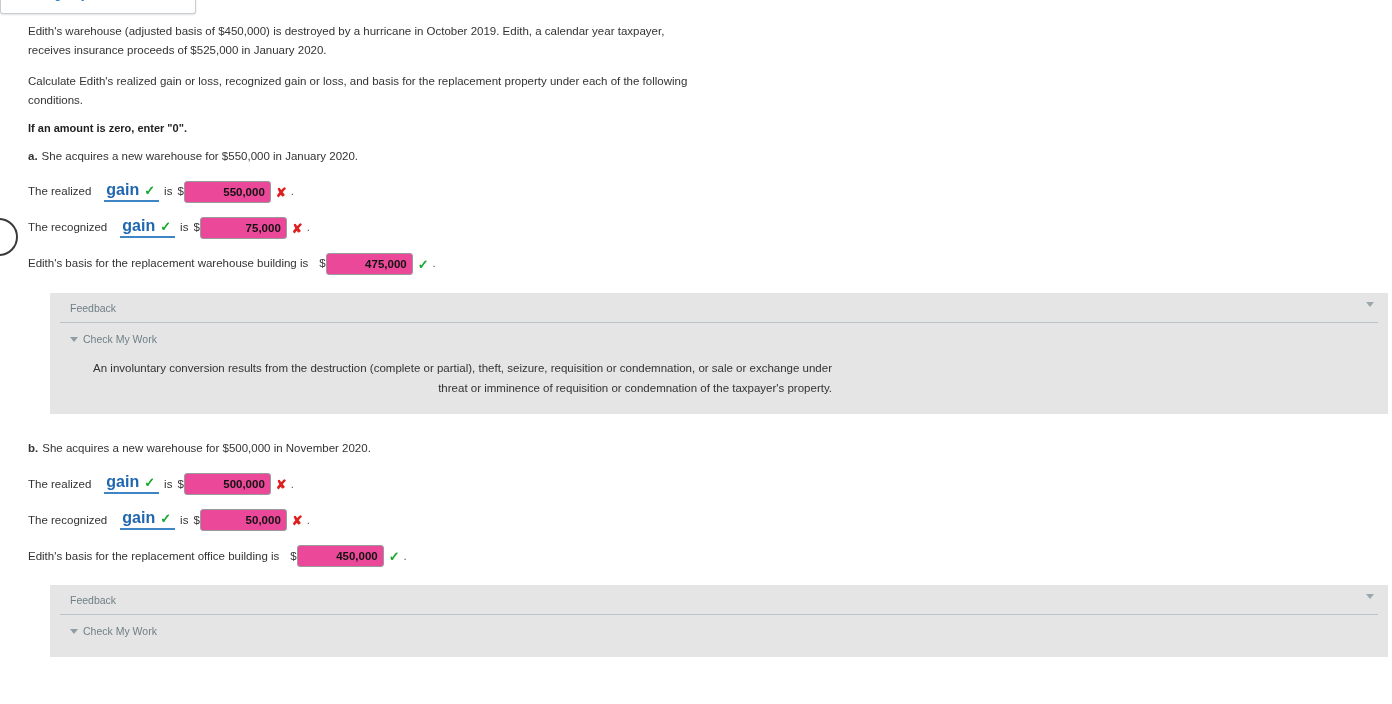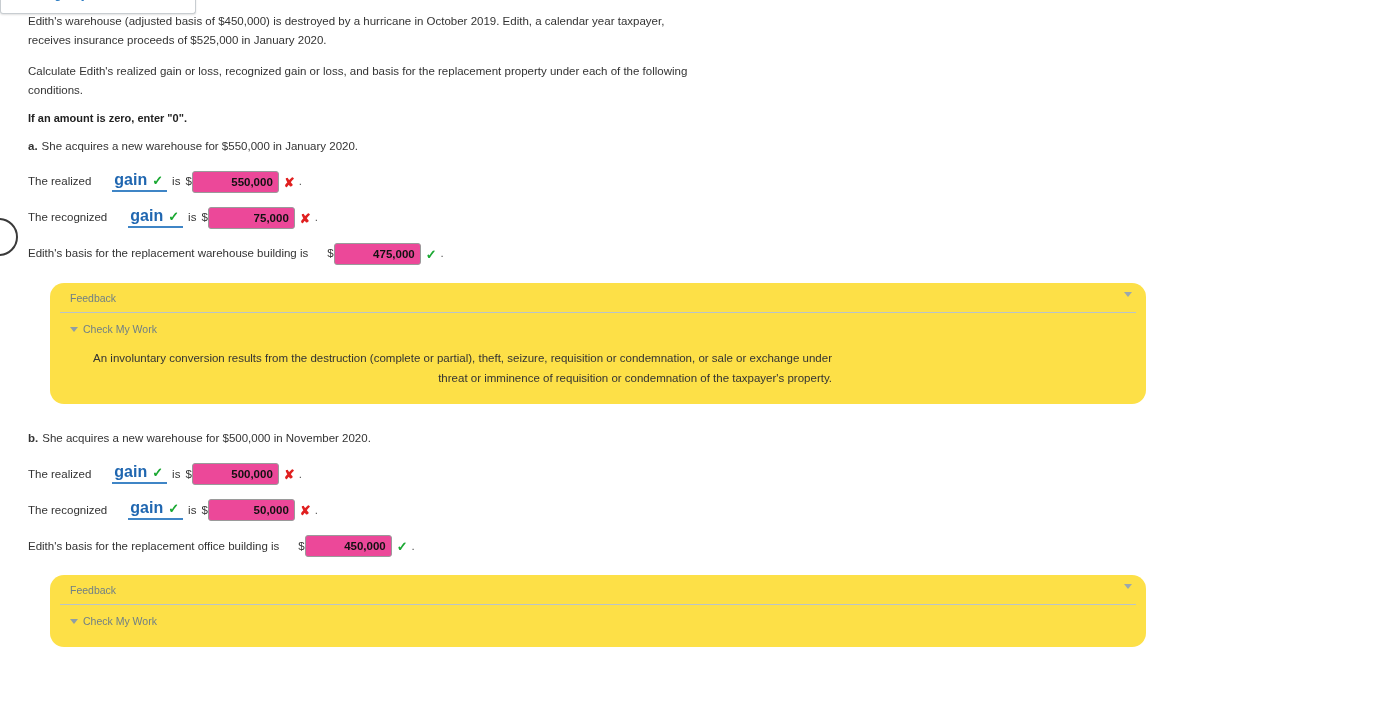--- a/index.html
+++ b/index.html
@@ -51,21 +51,21 @@
     height: 34px;
     border: 2px solid #3a3a3a;
     border-radius: 50%;
     background: transparent;
   }
 
   
   .content {
     position: absolute;
     left: 28px;
-    top: 12px;
+    top: 22px;
     width: 1360px;
   }
   p.para {
     margin: 0 0 12px 0;
     line-height: 1.65;
     max-width: 665px;
   }
   p.bold-note {
     margin: 0 0 14px 0;
     font-weight: bold;
@@ -83,21 +83,21 @@
   }
 
   
   .ans-row {
     display: flex;
     align-items: center;
     margin-bottom: 14px;
     white-space: nowrap;
     line-height: 1;
   }
-  .ans-lead { margin-right: 16px; }
+  .ans-lead { margin-right: 8px; }
 
   .dropdown-answer {
     display: inline-flex;
     align-items: center;
     border-bottom: 2px solid #3f85c6;
     padding: 0 4px 2px 2px;
     margin: 0 5px;
     min-width: 48px;
   }
   .dropdown-answer .dd-text {
@@ -129,26 +129,25 @@
     color: #111111;
     padding: 1px 5px 1px 2px;
     box-sizing: content-box;
     outline: none;
   }
   .trailing-dot { margin-left: 4px; color: #555; }
 
   
   .feedback {
     position: relative;
-    background: #fde047;
+    background: #e5e5e5;
     margin: 0 0 0 22px;
-    width: 1096px;
+    width: 1338px;
     box-sizing: border-box;
     padding: 0;
-    border-radius: 14px;
   }
   .fb-header {
     position: relative;
     height: 26px;
     padding: 9px 0 0 20px;
     box-sizing: border-box;
   }
   .fb-title {
     font-size: 10.5px;
     color: #6f7f86;

